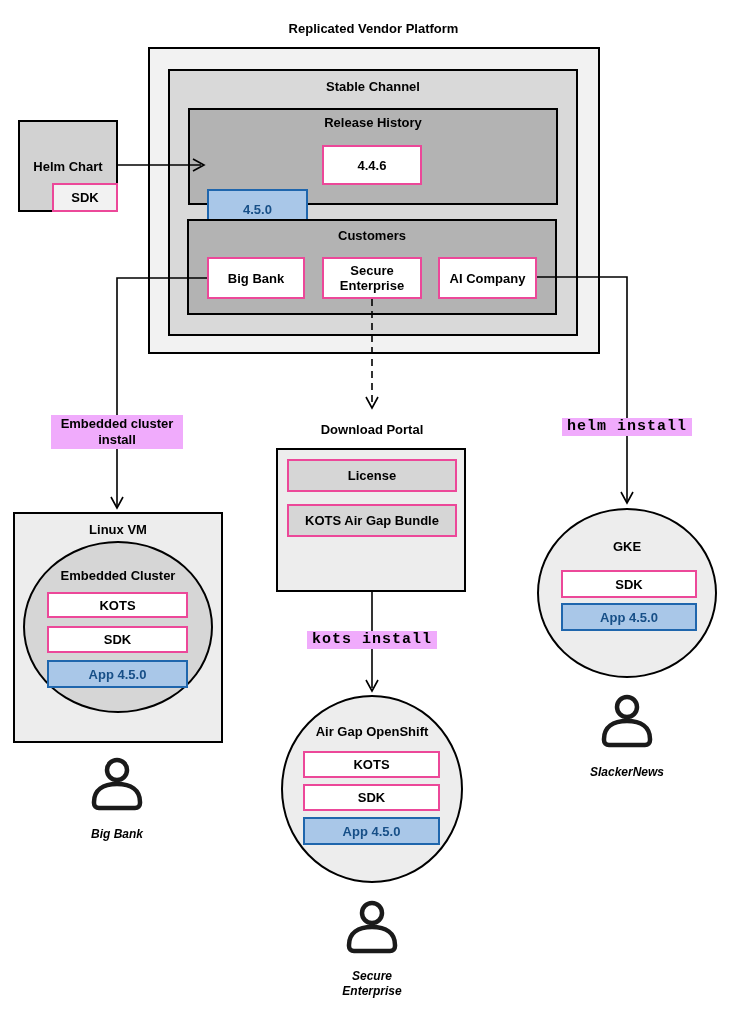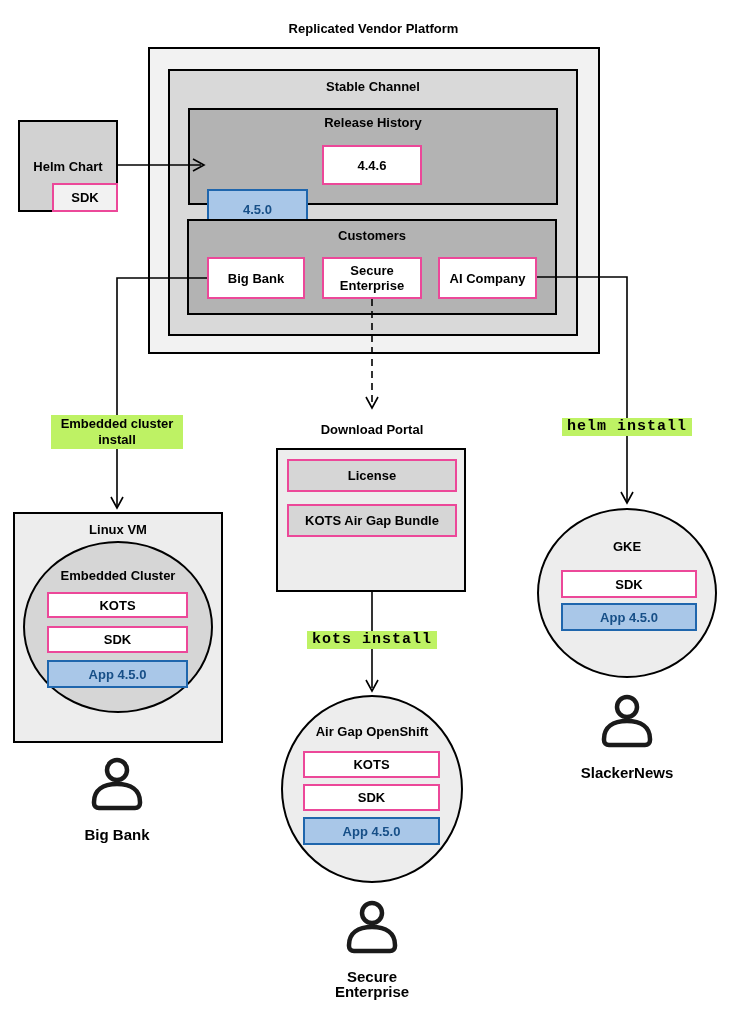--- a/index.html
+++ b/index.html
@@ -7,31 +7,31 @@
   body { font-family:"Liberation Sans", sans-serif; }
   .canvas { position:relative; width:734px; height:1026px; background:#ffffff; overflow:hidden; color:#000; }
   .box { position:absolute; border:2px solid #000; }
   .node { position:absolute; border:2px solid #ec4899; background:var(--node_bg,#fff);
           display:flex; align-items:center; justify-content:center; text-align:center;
           font-size:13px; font-weight:bold; line-height:15px; }
   .node.blue { background:var(--blue_bg,#a9c7e8); border-color:var(--blue_border,#1f66ad); color:var(--blue_text,#174f87); }
   .lbl { position:absolute; font-size:13px; font-weight:bold; text-align:center; line-height:16px; }
   .circle { position:absolute; border:2px solid #000; border-radius:50%; }
   .edges { position:absolute; left:0; top:0; width:734px; height:1026px; pointer-events:none; z-index:5; }
-  .edge-lbl { position:absolute; z-index:6; background:#bef264; font-size:13px; font-weight:bold;
+  .edge-lbl { position:absolute; z-index:6; background:#f0abfc; font-size:13px; font-weight:bold;
               text-align:center; line-height:16px; padding:1px 0; }
   .mono { font-family:"Liberation Mono", monospace; font-size:15px; letter-spacing:1px; font-weight:bold; }
   .bg-platform { background:var(--platform_bg,#f2f2f2); }
   .bg-channel  { background:var(--channel_bg,#d9d9d9); }
   .bg-group    { background:var(--group_bg,#b3b3b3); }
   .bg-light    { background:var(--light_bg,#ededed); }
   .bg-item     { background:var(--item_bg,#d6d6d6); }
   .bg-helm     { background:var(--helm_bg,#d2d2d2); }
   .person { position:absolute; width:56px; height:56px; }
-  .user-label { position:absolute; font-size:15px; font-weight:bold; text-align:center; line-height:15px; }
+  .user-label { position:absolute; font-size:12px; font-weight:bold; text-align:center; line-height:15px;font-style:italic; }
 </style>
 </head>
 <body>
 
 <div class="canvas">
 
   <div class="lbl" style="left:188px;top:21px;width:371px;">Replicated Vendor Platform</div>
 
   <div class="box bg-platform" style="left:148px;top:47px;width:452px;height:307px;"></div>
 

